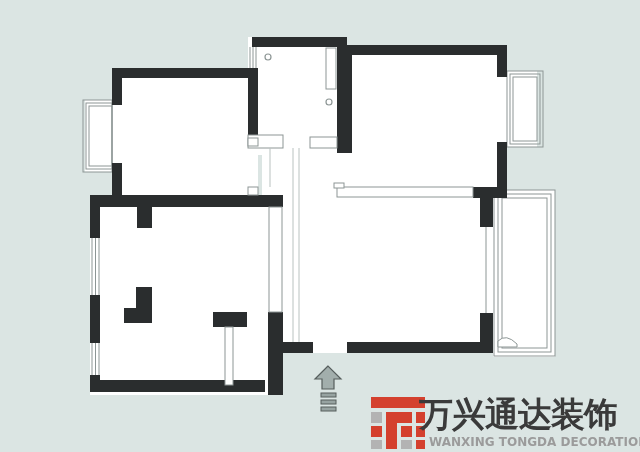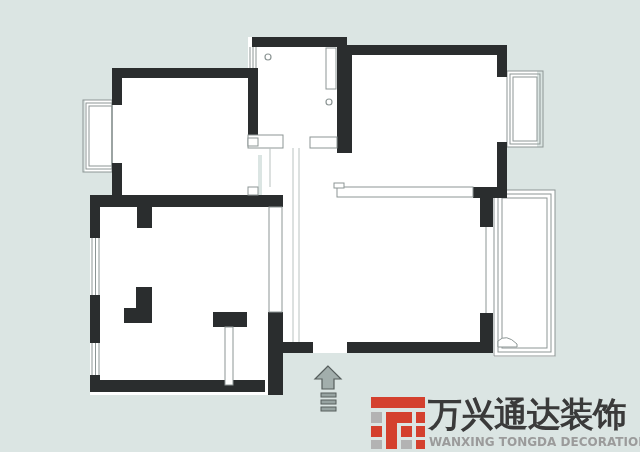--- a/index.html
+++ b/index.html
@@ -2,21 +2,21 @@
 <html><head>
 <meta charset="utf-8">
 <style>
   html,body{margin:0;padding:0;}
   body{font-family:"DejaVu Sans","Liberation Sans",sans-serif;}
   #stage{position:relative;width:640px;height:452px;overflow:hidden;background:#dbe5e3;}
   #plan-svg{position:absolute;left:0;top:0;width:640px;height:452px;}
   #logo{position:absolute;left:371px;top:396px;width:250px;height:56px;}
   #logo-icon{position:absolute;left:0;top:1px;width:54px;height:53px;}
   #logo-icon .blk{position:absolute;}
-  #logo-title{position:absolute;left:57px;top:-2px;width:193px;height:38px;
+  #logo-title{position:absolute;left:48px;top:-2px;width:193px;height:38px;
       font-size:34px;font-weight:bold;color:#3a3a3a;letter-spacing:-1px;
       white-space:nowrap;line-height:40px;}
   #logo-subtitle{position:absolute;left:58px;top:39px;width:192px;
       font-size:12px;font-weight:bold;color:#9b9b9b;letter-spacing:0px;
       white-space:nowrap;line-height:14px;}
 </style>
 </head>
 <body>
 
 <div id="stage" style="background: rgb(219, 229, 227);">

